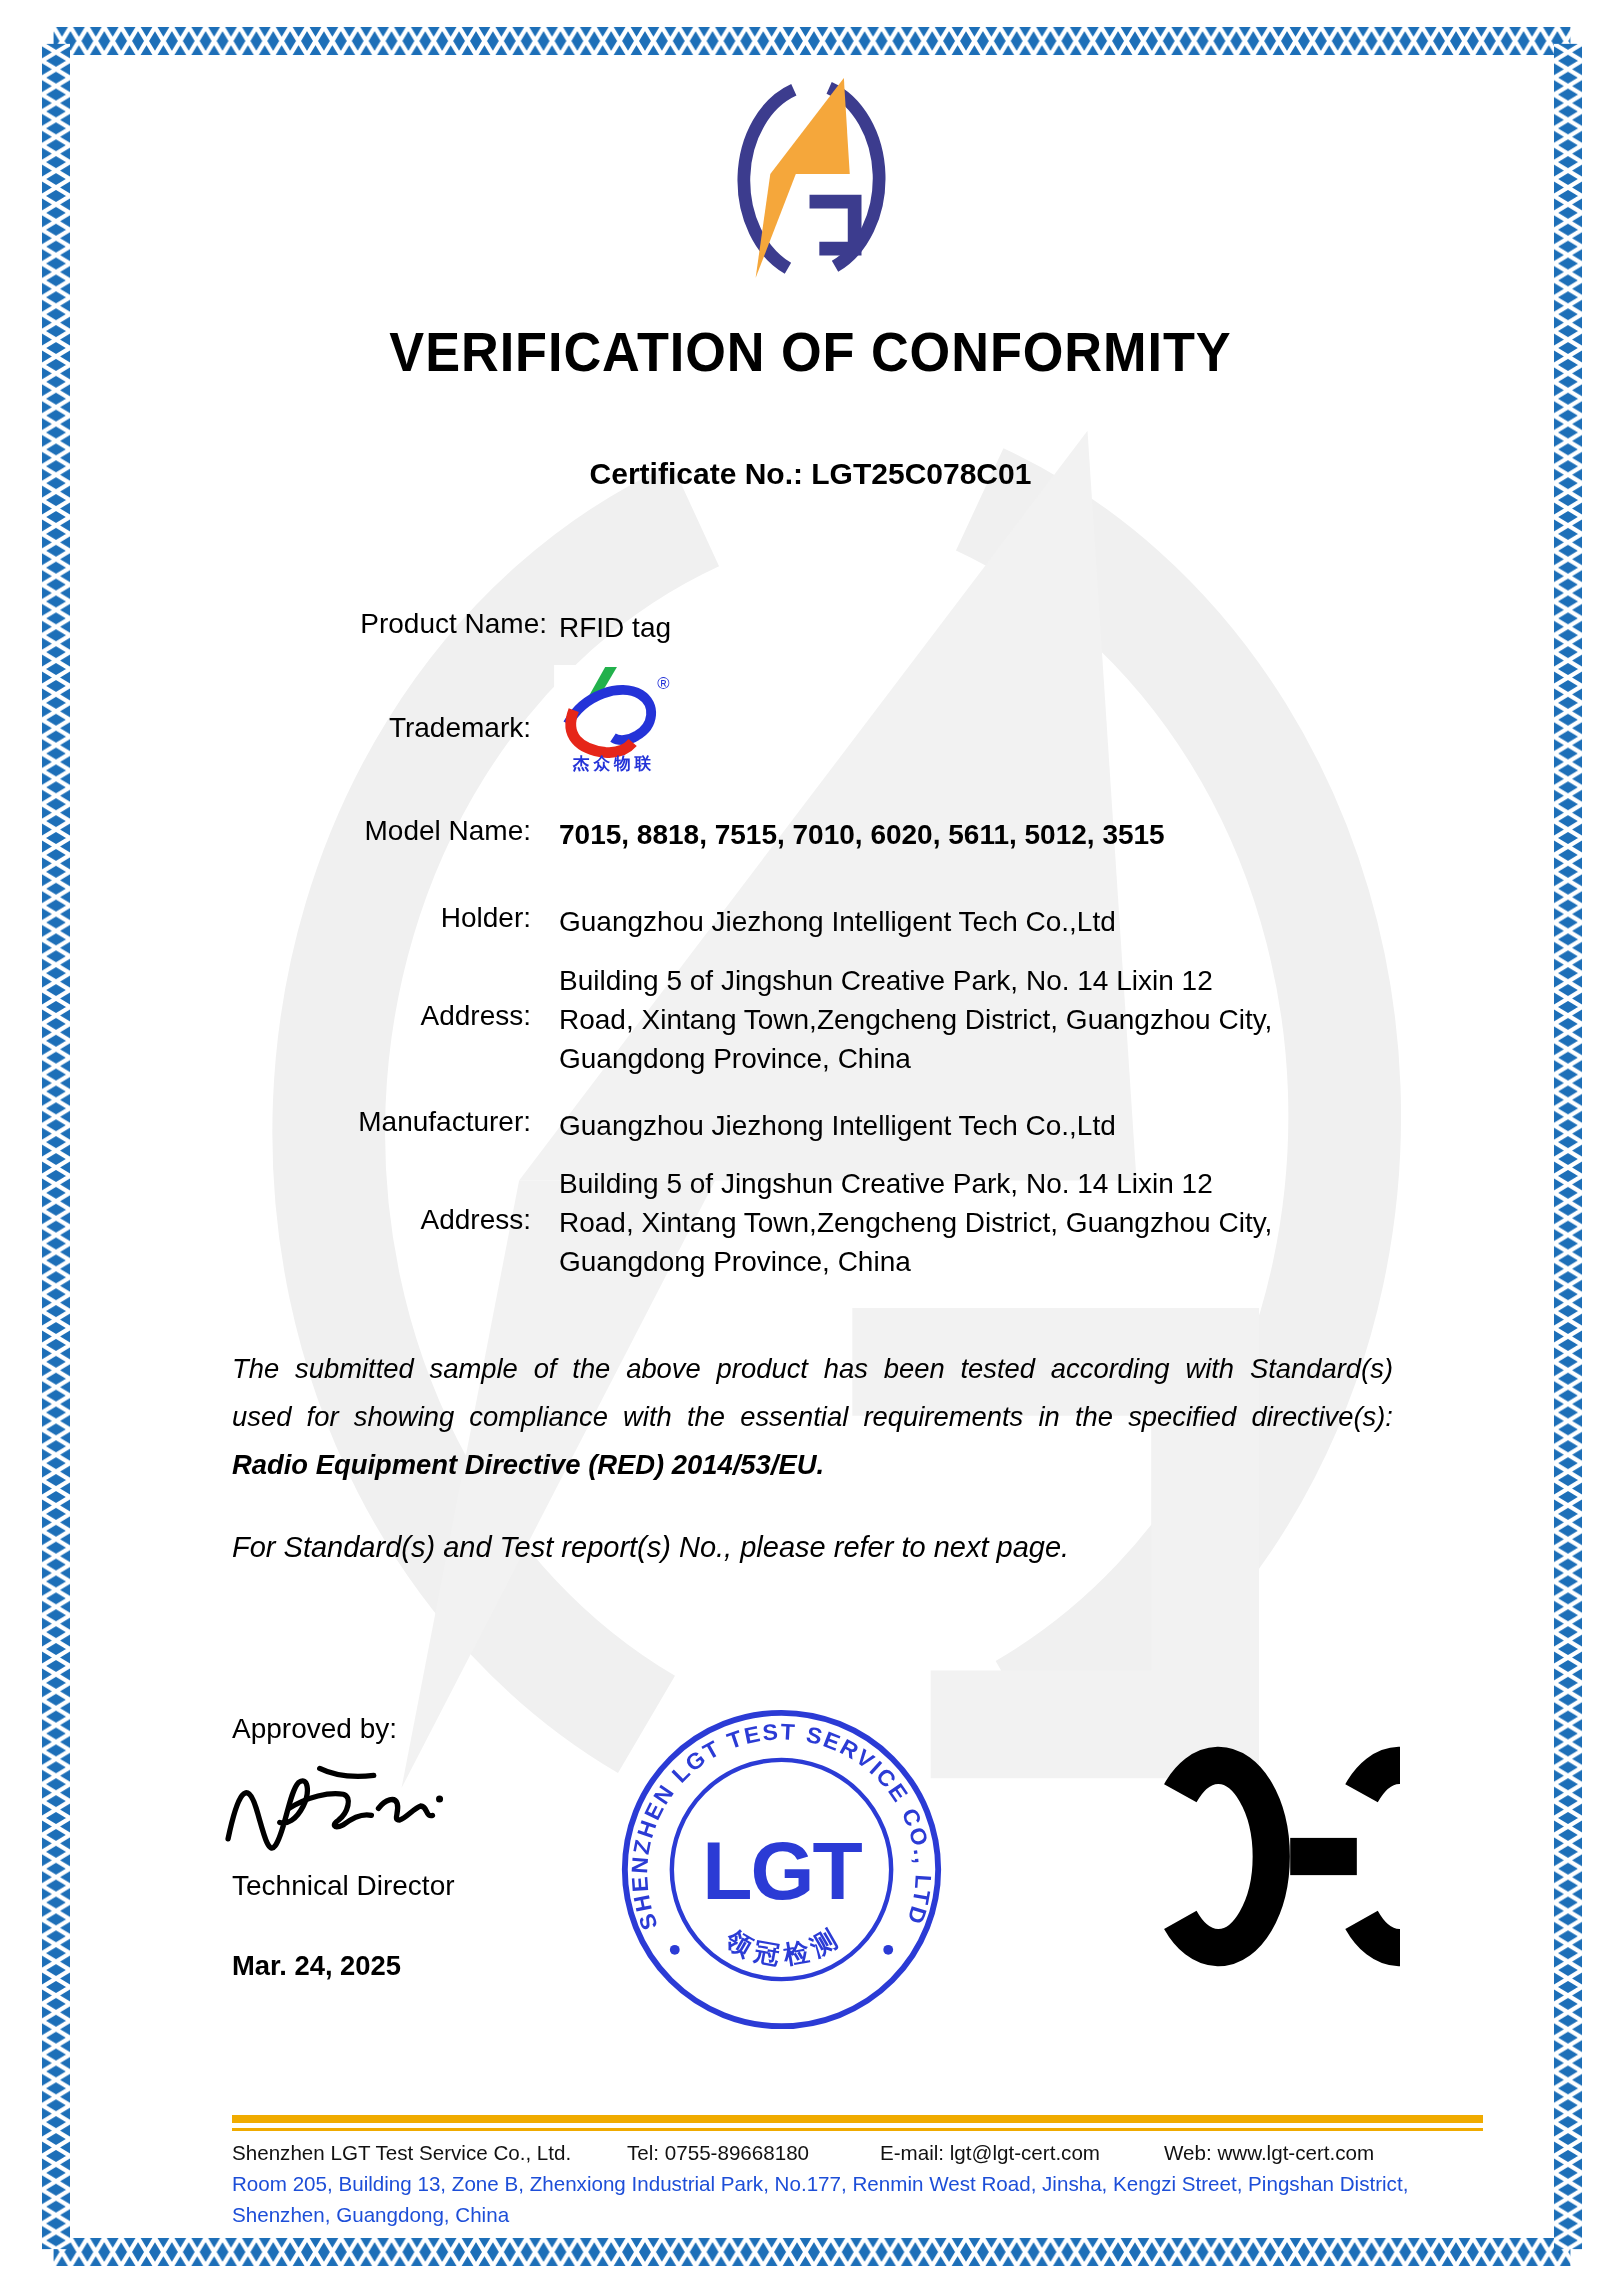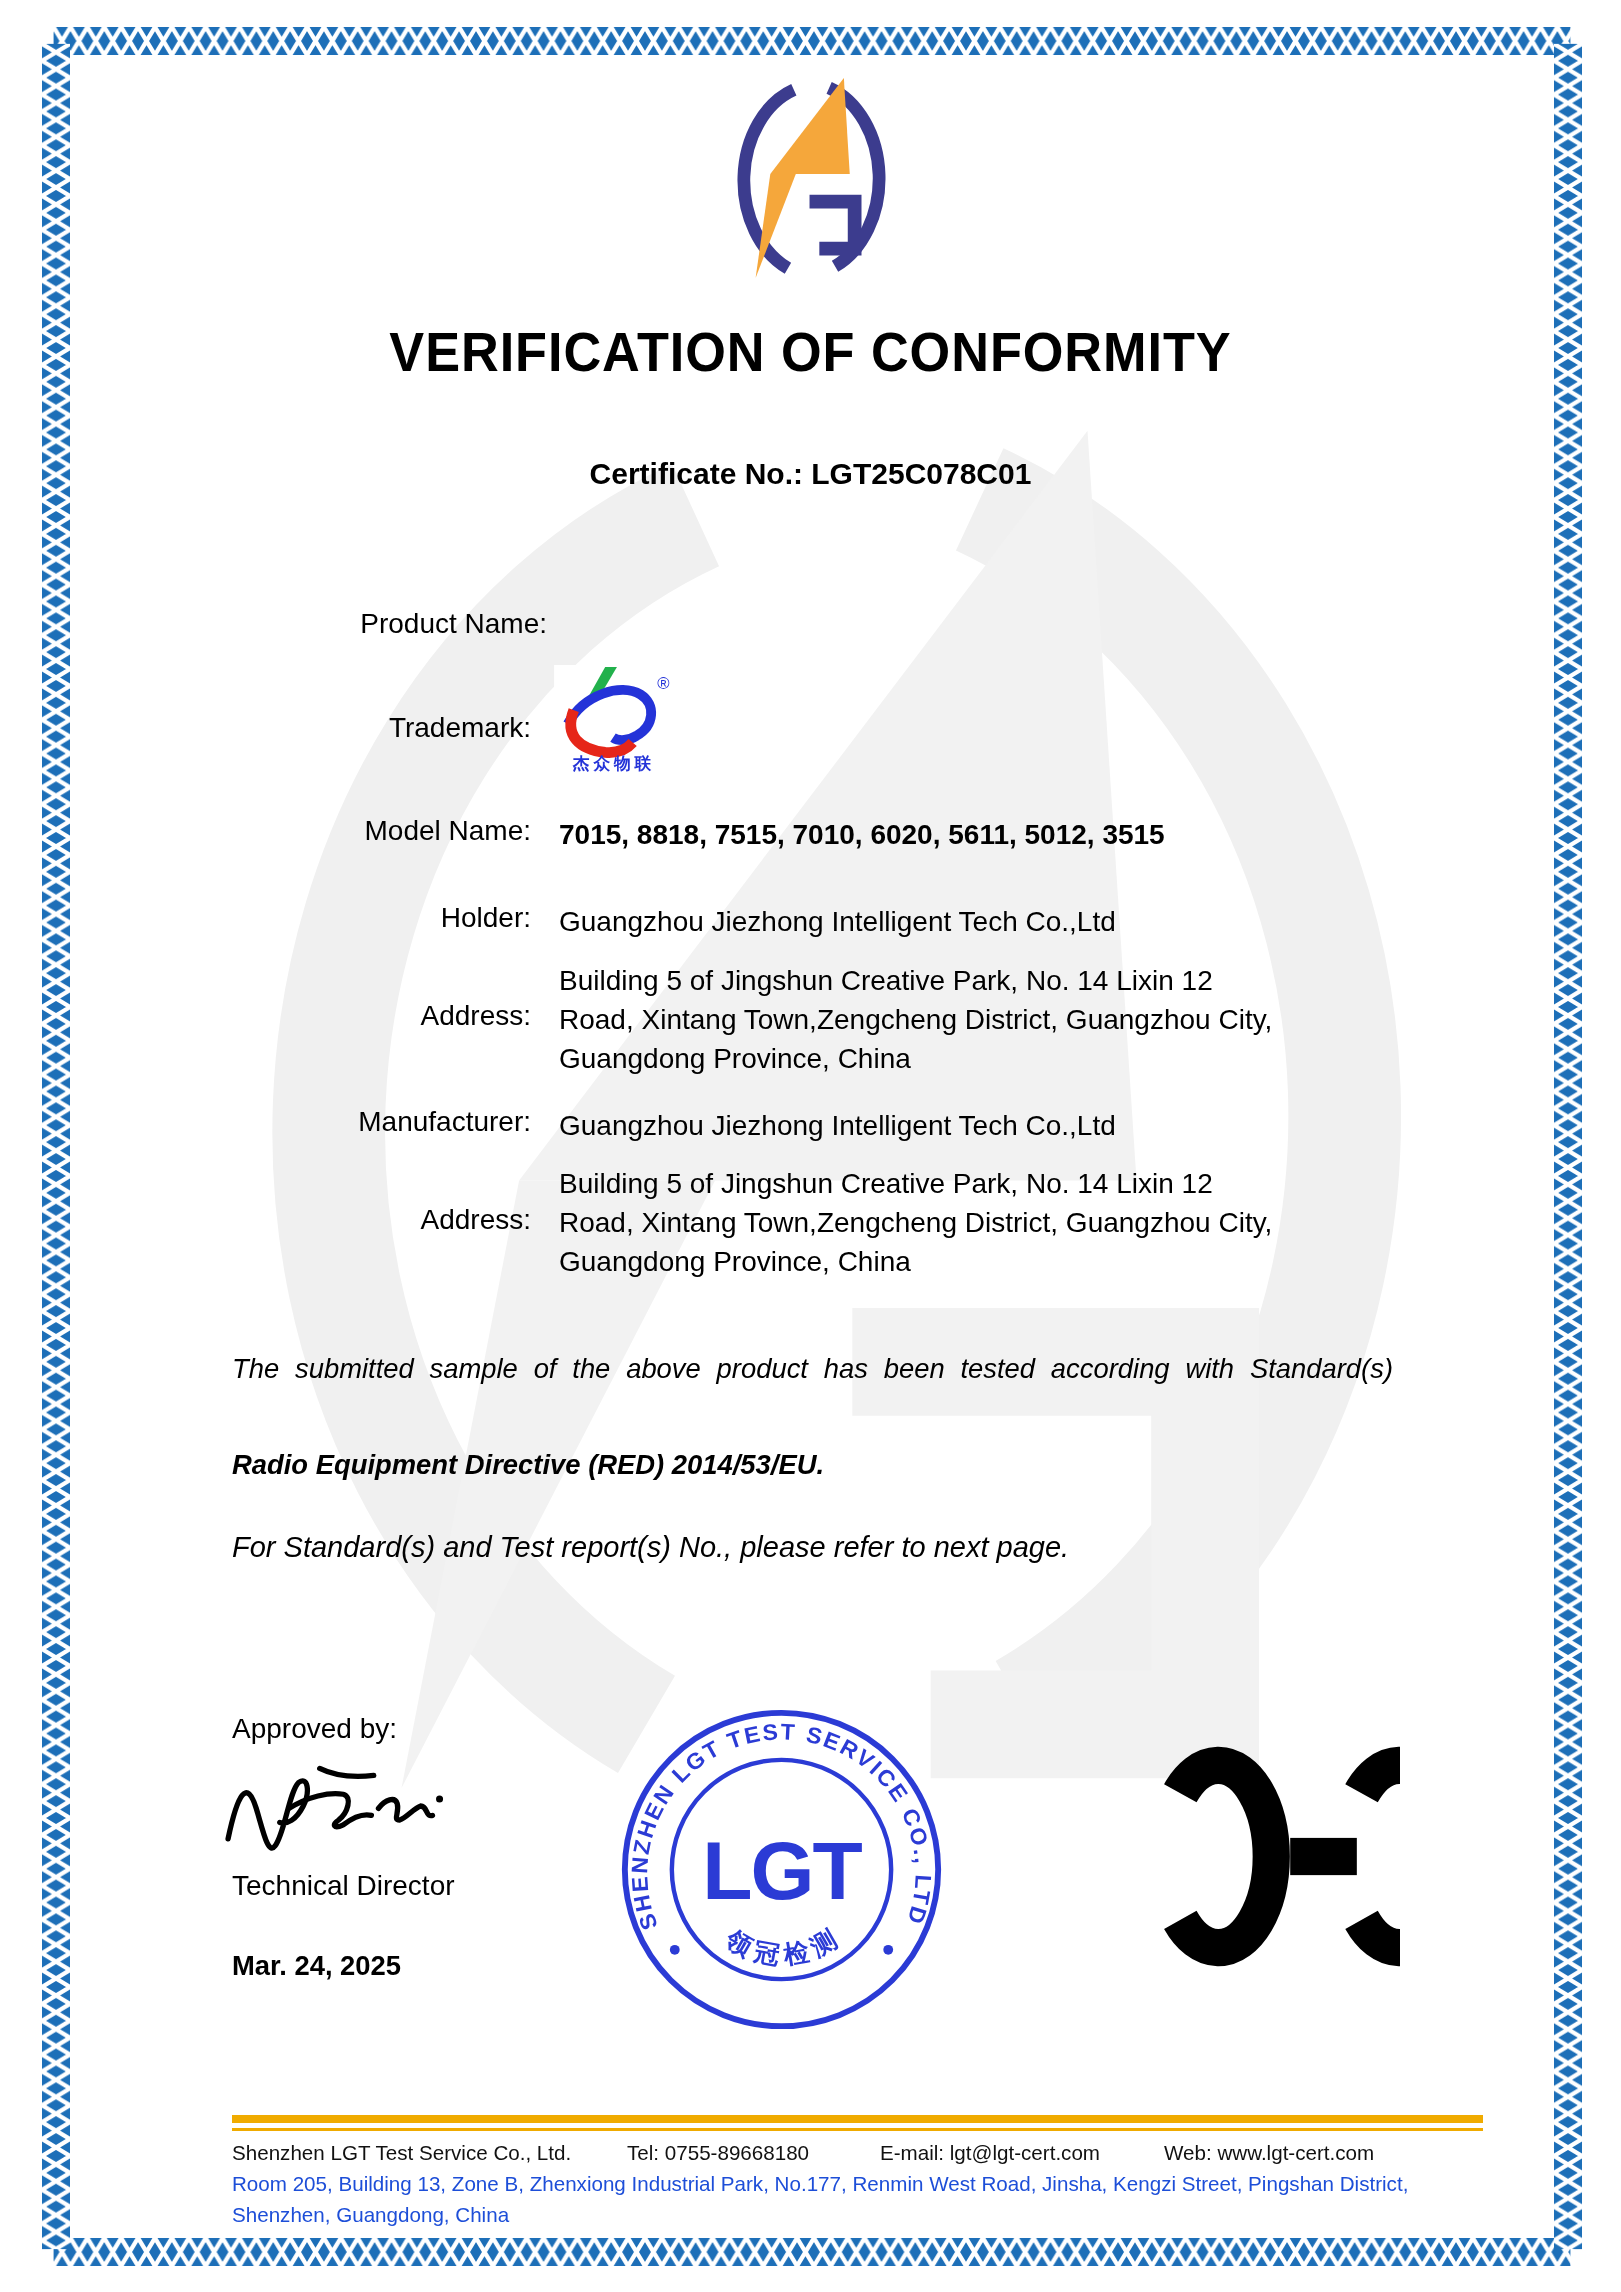--- a/index.html
+++ b/index.html
@@ -90,20 +90,21 @@
     <path d="M96,12 A76,98 0 0 1 102,194" fill="none" stroke="#3c3c8e" stroke-width="13"></path>
     <path d="M76,128 L122,128 L122,176 L86,176" fill="none" stroke="#3c3c8e" stroke-width="14"></path>
     <polygon points="111,2 36,100 117,100" fill="#f5a73b"></polygon>
     <polygon points="36,100 62,100 21,206" fill="#f5a73b"></polygon>
   </svg>
 
   <div class="title">VERIFICATION OF CONFORMITY</div>
   <div class="certno">Certificate No.: LGT25C078C01</div>
 
   <div class="row-label" style="top:608px;margin-left:16px;">Product Name:</div>
+  <div class="row-value" style="top:608px;">RFID tag</div>
 
   <div class="row-label" style="top:712px;">Trademark:</div>
   <svg class="abs" style="left:554px;top:665px;" width="120" height="110" viewBox="0 0 122 112">
     <rect width="122" height="112" fill="#ffffff"></rect>
     <polygon points="52,2 64,2 44,36 33,36" fill="#22b14c"></polygon>
     <path d="M14,60 C30,30 68,18 88,30 C104,40 102,62 84,72 C76,77 66,78 60,74" fill="none" stroke="#2433d8" stroke-width="10"></path>
     <path d="M20,46 C10,72 26,86 52,89 C64,90 74,86 80,79" fill="none" stroke="#e62619" stroke-width="11"></path>
     <text x="105" y="24" font-size="17" fill="#2433d8">®</text>
     <text x="61" y="106" font-size="17" font-weight="bold" fill="#2433d8" text-anchor="middle" letter-spacing="4">杰众物联</text>
   </svg>
@@ -121,20 +122,21 @@
 
   <div class="row-label" style="top:1106px;">Manufacturer:</div>
   <div class="row-value" style="top:1106px;">Guangzhou Jiezhong Intelligent Tech Co.,Ltd</div>
 
   <div class="row-label" style="top:1204px;">Address:</div>
   <div class="row-value" style="top:1164px;">Building 5 of Jingshun Creative Park, No. 14 Lixin 12
 Road, Xintang Town,Zengcheng District, Guangzhou City,
 Guangdong Province, China</div>
 
   <div class="para just" style="top:1345px;">The submitted sample of the above product has been tested according with Standard(s)</div>
+  <div class="para just" style="top:1393px;">used for showing compliance with the essential requirements in the specified directive(s):</div>
   <div class="para boldline" style="top:1441px;">Radio Equipment Directive (RED) 2014/53/EU.</div>
 
   <div class="note">For Standard(s) and Test report(s) No., please refer to next page.</div>
 
   <div class="approved">Approved by:</div>
 
   <svg class="abs" style="left:221px;top:1747px;" width="235" height="118" viewBox="0 0 200 100">
     <g fill="none" stroke="#000" stroke-width="4.5" stroke-linecap="round">
       <path d="M6,78 C14,40 22,26 30,52 C36,72 40,92 46,84 C54,74 58,38 66,30 C74,24 76,38 70,50 C64,62 56,66 50,64"></path>
       <path d="M58,52 C74,42 92,38 104,40 C112,42 108,56 100,62 C94,66 96,70 104,66 C112,60 120,56 128,58"></path>

